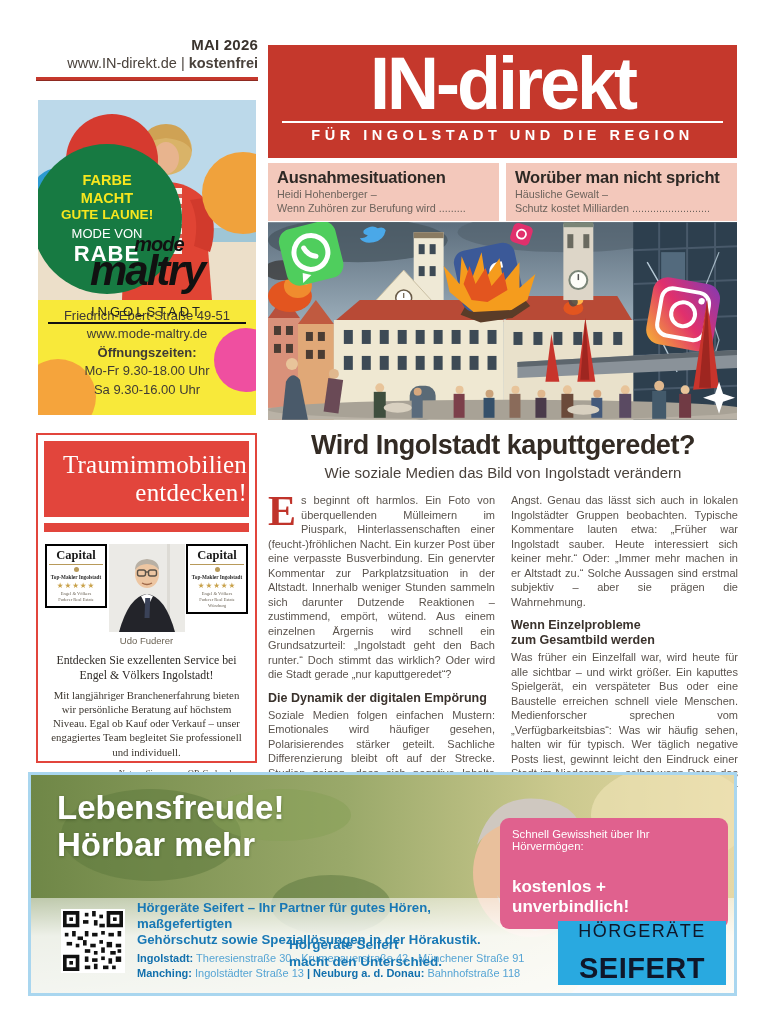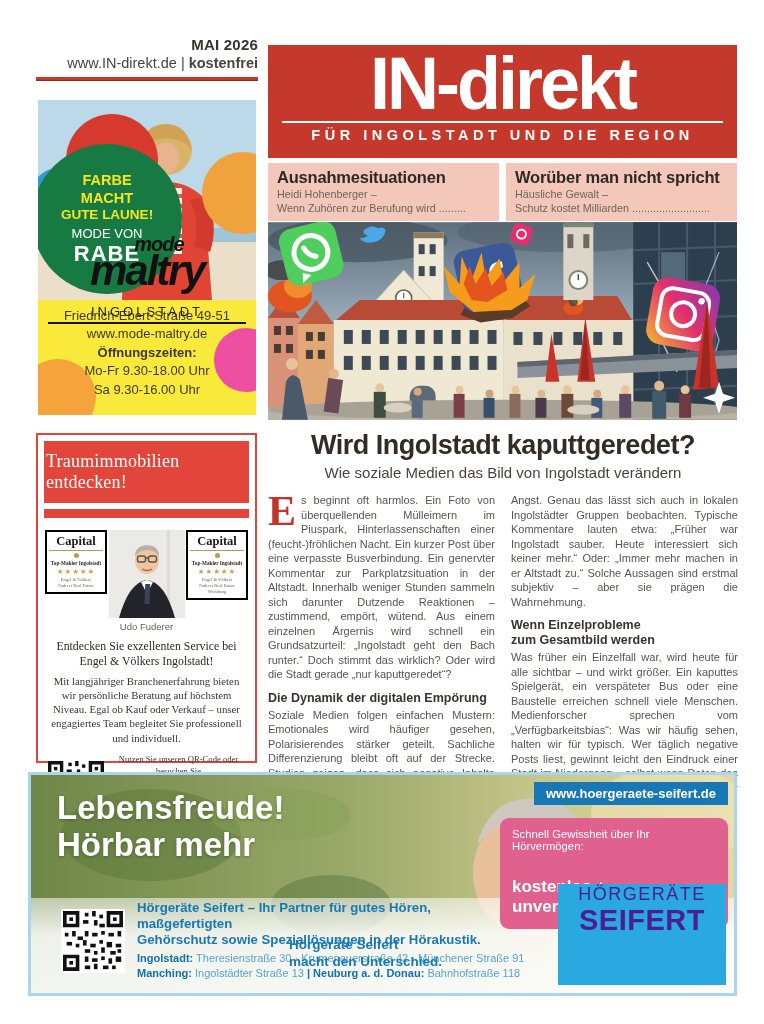--- a/index.html
+++ b/index.html
@@ -50,22 +50,22 @@
   .m-logo .bar { height:2px; background:#111; margin:3px 10px 0 10px; }
   .m-yellow { position:absolute; left:0; right:0; bottom:0; height:115px; background:#f8e93a;
     text-align:center; padding-top:7px; font-size:13px; color:#3f3a35; line-height:1.42; overflow:hidden; }
   .m-yellow .bold { font-weight:700; }
   .m-yellow .c-or { position:absolute; left:-18px; bottom:-20px; width:76px; height:76px; border-radius:50%; background:#f5a43c; }
   .m-yellow .c-pk { position:absolute; right:-22px; top:28px; width:64px; height:64px; border-radius:50%; background:#ef4fa0; }
   .m-yellow .txt { position:relative; z-index:2; }
   
   .ev { position:absolute; left:36px; top:433px; width:221px; height:330px;
     border:2px solid #e2453c; background:#fff; font-family:"Liberation Serif", serif; }
-  .ev .banner { margin:6px; background:#e2453c; color:#fff; text-align:left;
-    font-size:18px; padding:10px 2px; letter-spacing:.2px; }
+  .ev .banner { margin:6px; background:#e2453c; color:#fff; text-align:right;
+    font-size:25px; padding:10px 2px; letter-spacing:.2px; }
   .ev .stripe { margin:0 6px; height:9px; background:#e2453c; }
   .ev .badges { display:flex; justify-content:space-between; align-items:flex-start; padding:12px 7px 0 7px; }
   .badge { width:62px; border:2px solid #000000; padding:2px 2px 3px 2px; text-align:center; background:#fff; }
   .badge .cap { font-size:12.5px; font-weight:700; font-family:"Liberation Serif", serif; color:#1a1a1a; border-bottom:1px solid #b89a5a; padding-bottom:1px; }
   .badge .dot { width:5px; height:5px; border-radius:50%; background:#b89a5a; margin:2px auto; }
   .badge .tiny { font-size:4.5px; color:#6a6254; line-height:1.3; }
   .badge .award { font-size:5.2px; font-weight:700; color:#2a2а2a; color:#2a2a2a; margin-top:1px; }
   .badge .stars { color:#c9a24b; font-size:7.5px; letter-spacing:1px; margin:1px 0; }
   .ev .photo-p { width:76px; height:88px; background:#eceae6; }
   .ev .caption { text-align:center; font-size:9.5px; color:#6a6254; margin-top:3px; font-family:"Liberation Sans", sans-serif; }
@@ -102,22 +102,22 @@
   .sf-strip { position:absolute; left:0; right:0; bottom:0; height:95px;
     background:linear-gradient(rgba(255,255,255,.55), rgba(255,255,255,.88) 40%, rgba(255,255,255,.92)); z-index:2; }
   .sf-row { position:absolute; left:30px; bottom:12px; display:flex; gap:12px; z-index:5; align-items:center; }
   .sf-qr { width:64px; height:64px; background:#fff; padding:2px; }
   .sf-info { width:392px; }
   .sf-info .b1 { color:#1878b5; font-weight:700; font-size:13.2px; line-height:1.22; }
   .sf-info .loc { font-size:11px; color:#55a4d4; line-height:1.35; margin-top:3px; }
   .sf-info .loc b { color:#1270ad; font-weight:700; }
   .sf-tag { position:absolute; right:292px; bottom:22px; z-index:5; color:#1878b5; font-weight:700;
     font-size:13.5px; line-height:1.25; text-align:left; }
-  .sf-logo { position:absolute; right:8px; bottom:8px; width:168px; height:101px; background:#29a9e0;
-    color:#4c1d95; display:flex; flex-direction:column; align-items:center; justify-content:flex-start; z-index:5; }
+  .sf-logo { position:absolute; right:8px; bottom:8px; width:168px; height:64px; background:#29a9e0;
+    color:#0f172a; display:flex; flex-direction:column; align-items:center; justify-content:space-between; z-index:5; }
   .sf-logo .g1 { font-size:18px; letter-spacing:1.5px; }
   .sf-logo .g2 { font-size:29px; font-weight:700; letter-spacing:.5px; margin-top:-1px; }
 </style>
 </head>
 <body>
 
 <svg width="0" height="0" style="position:absolute">
   <defs>
     <g id="qrpat">
       <rect x="0" y="0" width="33" height="33" fill="#fff"></rect>
@@ -575,21 +575,20 @@
             <path d="M586 156 Q606 170 628 154" stroke="#9c5a3e" stroke-width="3" fill="none"></path>
             <path d="M582 130 q8 -6 16 0 M614 128 q8 -6 16 0" stroke="#6a3a28" stroke-width="2.5" fill="none"></path>
             <path d="M560 200 Q600 188 660 200 L660 218 L540 218 Z" fill="#cfd4dd"></path>
           </g>
         </svg>
       </div>
       <div class="sf-head">
         <div>Lebensfreude!</div>
         <div>Hörbar mehr</div>
       </div>
-      <div class="sf-url">www.hoergeraete-seifert.de</div>
       <div class="sf-pink">
         <div class="p1">Schnell Gewissheit über Ihr Hörvermögen:</div>
         <div class="p2"><br><span>kostenlos + unverbindlich!</span></div>
       </div>
       <div class="sf-strip"></div>
       <div class="sf-row">
         <svg class="sf-qr" viewBox="0 0 33 33">
             <use href="#qrpat"></use>
           </svg>
         <div class="sf-info">

